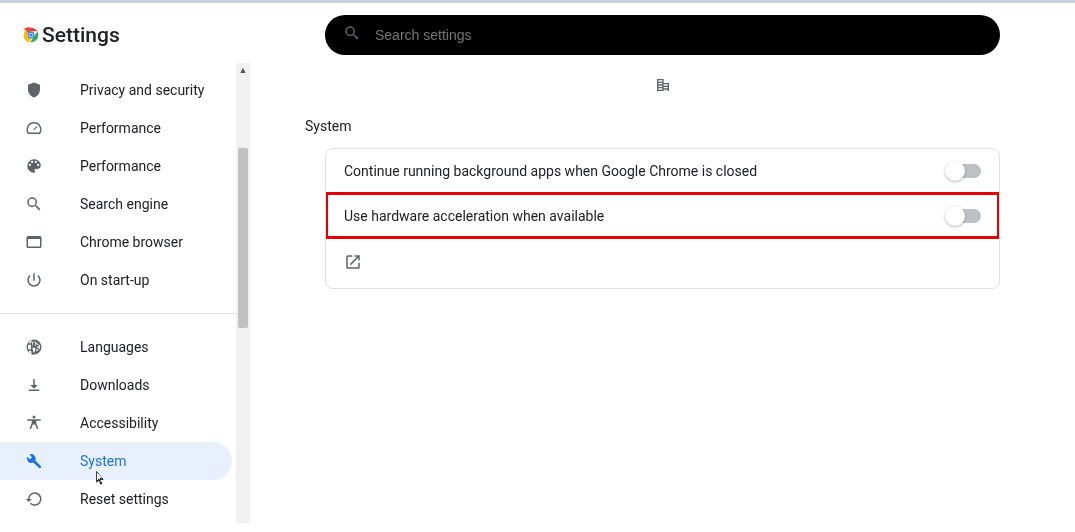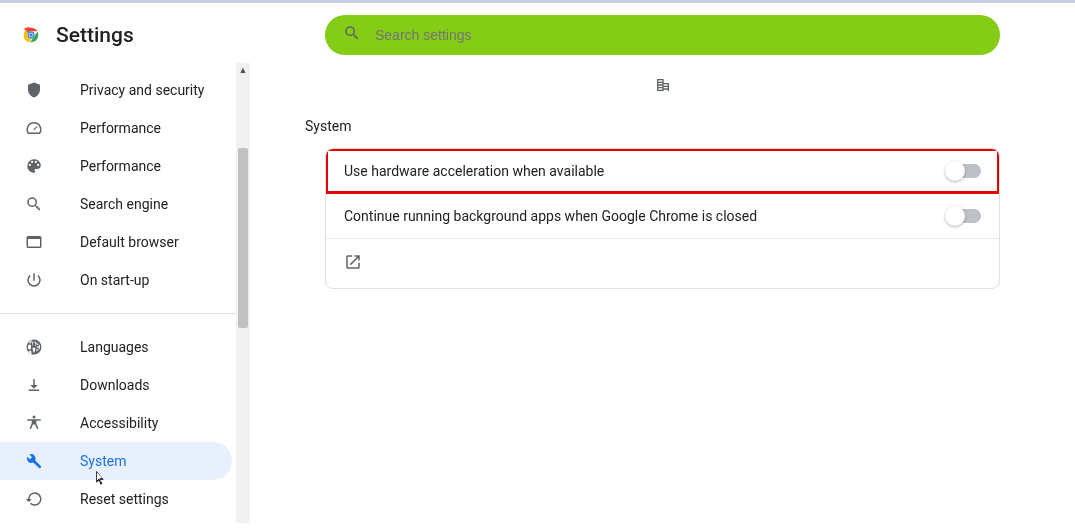--- a/index.html
+++ b/index.html
@@ -20,21 +20,20 @@
     .sidebar {
       width: 250px;
       flex-shrink: 0;
       padding-top: 12px;
       position: relative;
     }
     .sidebar-header {
       display: flex;
       align-items: center;
       padding: 8px 20px 18px 20px;
-      gap: 14px;
     }
     .chrome-logo {
       width: 22px; height: 22px; flex-shrink: 0;
     }
     .settings-title {
       font-size: 21px;
       font-weight: 500;
       color: #202124;
     }
     .nav-section {
@@ -95,21 +94,21 @@
     .main {
       flex: 1;
       padding: 12px 30px 0 30px;
       display: flex;
       flex-direction: column;
       align-items: center;
     }
     .search-bar {
       width: 675px;
       height: 40px;
-      background: #84cc16;
+      background: #000000;
       border-radius: 40px;
       display: flex;
       align-items: center;
       padding: 16px 18px;
       gap: 14px;
     }
     .search-bar svg { width: 18px; height: 18px; fill: #5f6368; }
     .search-input {
       border: none; background: transparent; outline: none;
       font-size: 14px; color: #5f6368; flex: 1;
@@ -229,21 +228,21 @@
             </svg>
           </span>
         <span>Search engine</span>
       </div>
       <div class="nav-item">
         <span class="nav-icon">
             <svg viewBox="0 0 24 24">
               <path d="M20 4H4a2 2 0 0 0-2 2v12a2 2 0 0 0 2 2h16a2 2 0 0 0 2-2V6a2 2 0 0 0-2-2zm0 14H4V8h16v10z"></path>
             </svg>
           </span>
-        <span>Default browser</span>
+        <span>Chrome browser</span>
       </div>
       <div class="nav-item">
         <span class="nav-icon">
             <svg viewBox="0 0 24 24">
               <path d="M13 3h-2v10h2V3zm4.8 2.2-1.4 1.4A7 7 0 1 1 7.6 6.6L6.2 5.2a9 9 0 1 0 11.6 0z"></path>
             </svg>
           </span>
         <span>On start-up</span>
       </div>
     </div>
@@ -307,26 +306,26 @@
 
     <div class="managed-notice">
       <span><svg width="16" height="16" viewBox="0 0 24 24" fill="#5f6368">
             <path d="M3 3v18h18V9h-8V3H3zm2 2h6v2H5V5zm0 4h6v2H5V9zm0 4h6v2H5v-2zm0 4h6v2H5v-2zm8-6h6v2h-6v-2zm0 4h6v2h-6v-2zm0 4h6v2h-6v-2z"></path>
           </svg></span>
     </div>
 
     <div class="section-label">System</div>
 
     <div class="card">
+      <div class="row">
+        <span>Continue running background apps when Google Chrome is closed</span>
+        <div class="toggle"></div>
+      </div>
       <div class="row highlight">
         <span>Use hardware acceleration when available</span>
-        <div class="toggle"></div>
-      </div>
-      <div class="row">
-        <span>Continue running background apps when Google Chrome is closed</span>
         <div class="toggle"></div>
       </div>
       <div class="row">
         <span class="external-icon"><svg viewBox="0 0 24 24">
               <path d="M19 19H5V5h6V3H5a2 2 0 0 0-2 2v14a2 2 0 0 0 2 2h14a2 2 0 0 0 2-2v-6h-2v6zM14 3v2h3.6l-9.8 9.8 1.4 1.4L19 6.4V10h2V3h-7z"></path>
             </svg></span>
       </div>
     </div>
   </main>
 </div>

